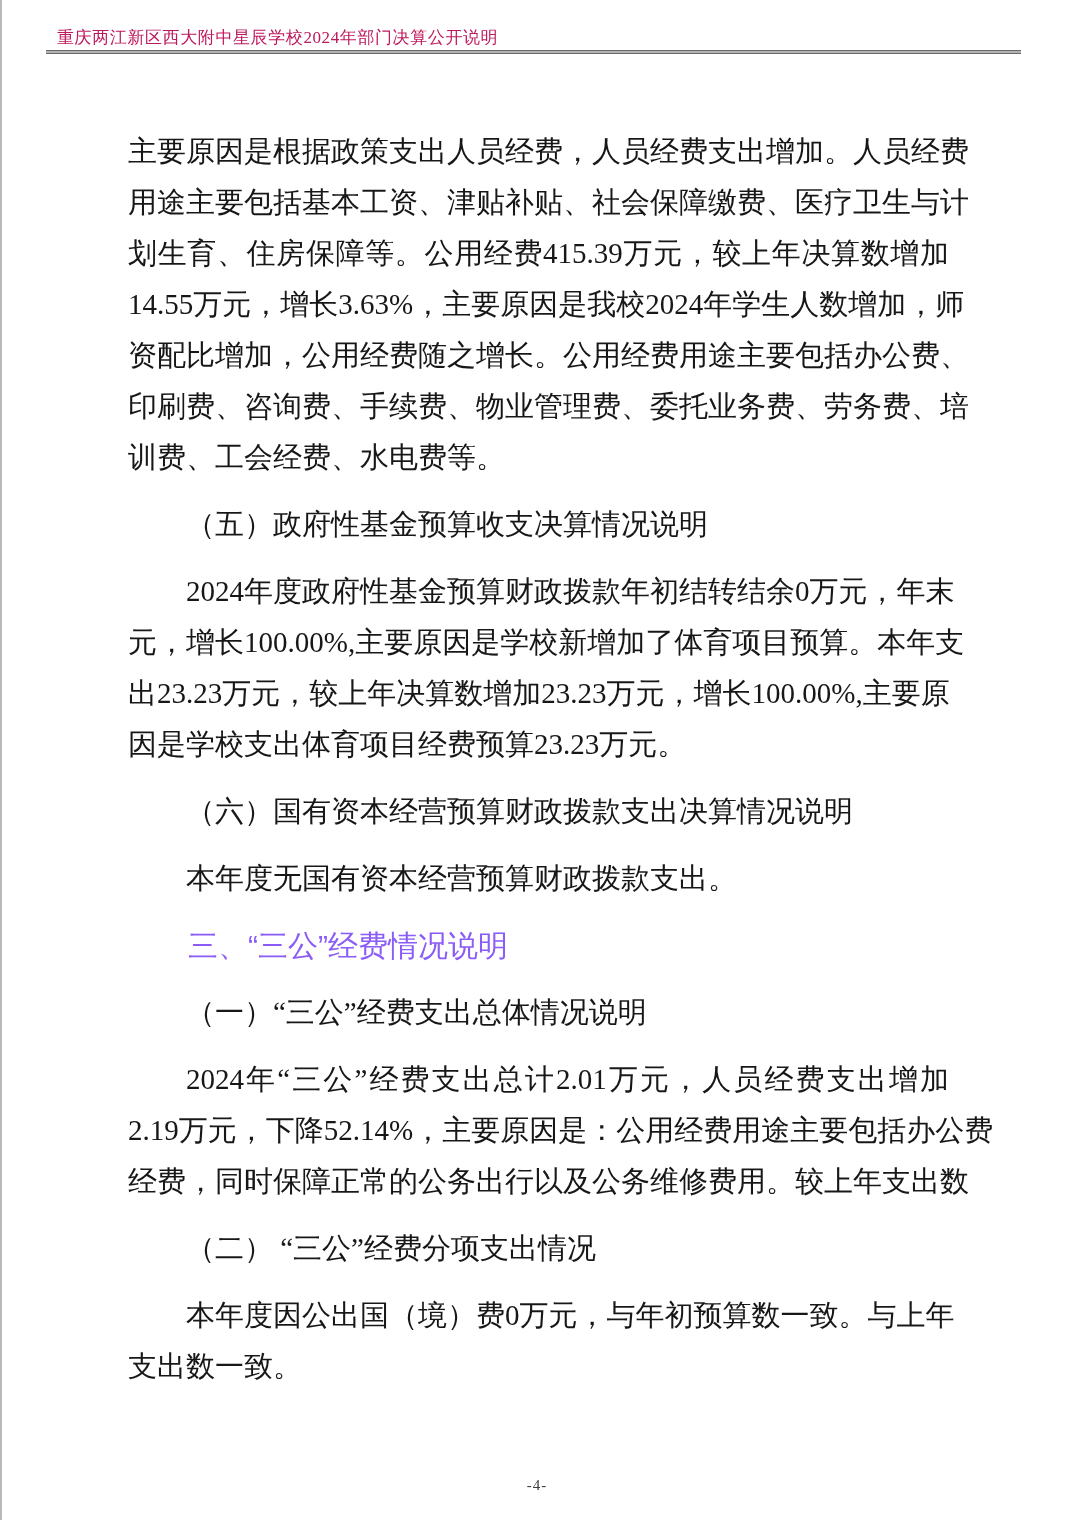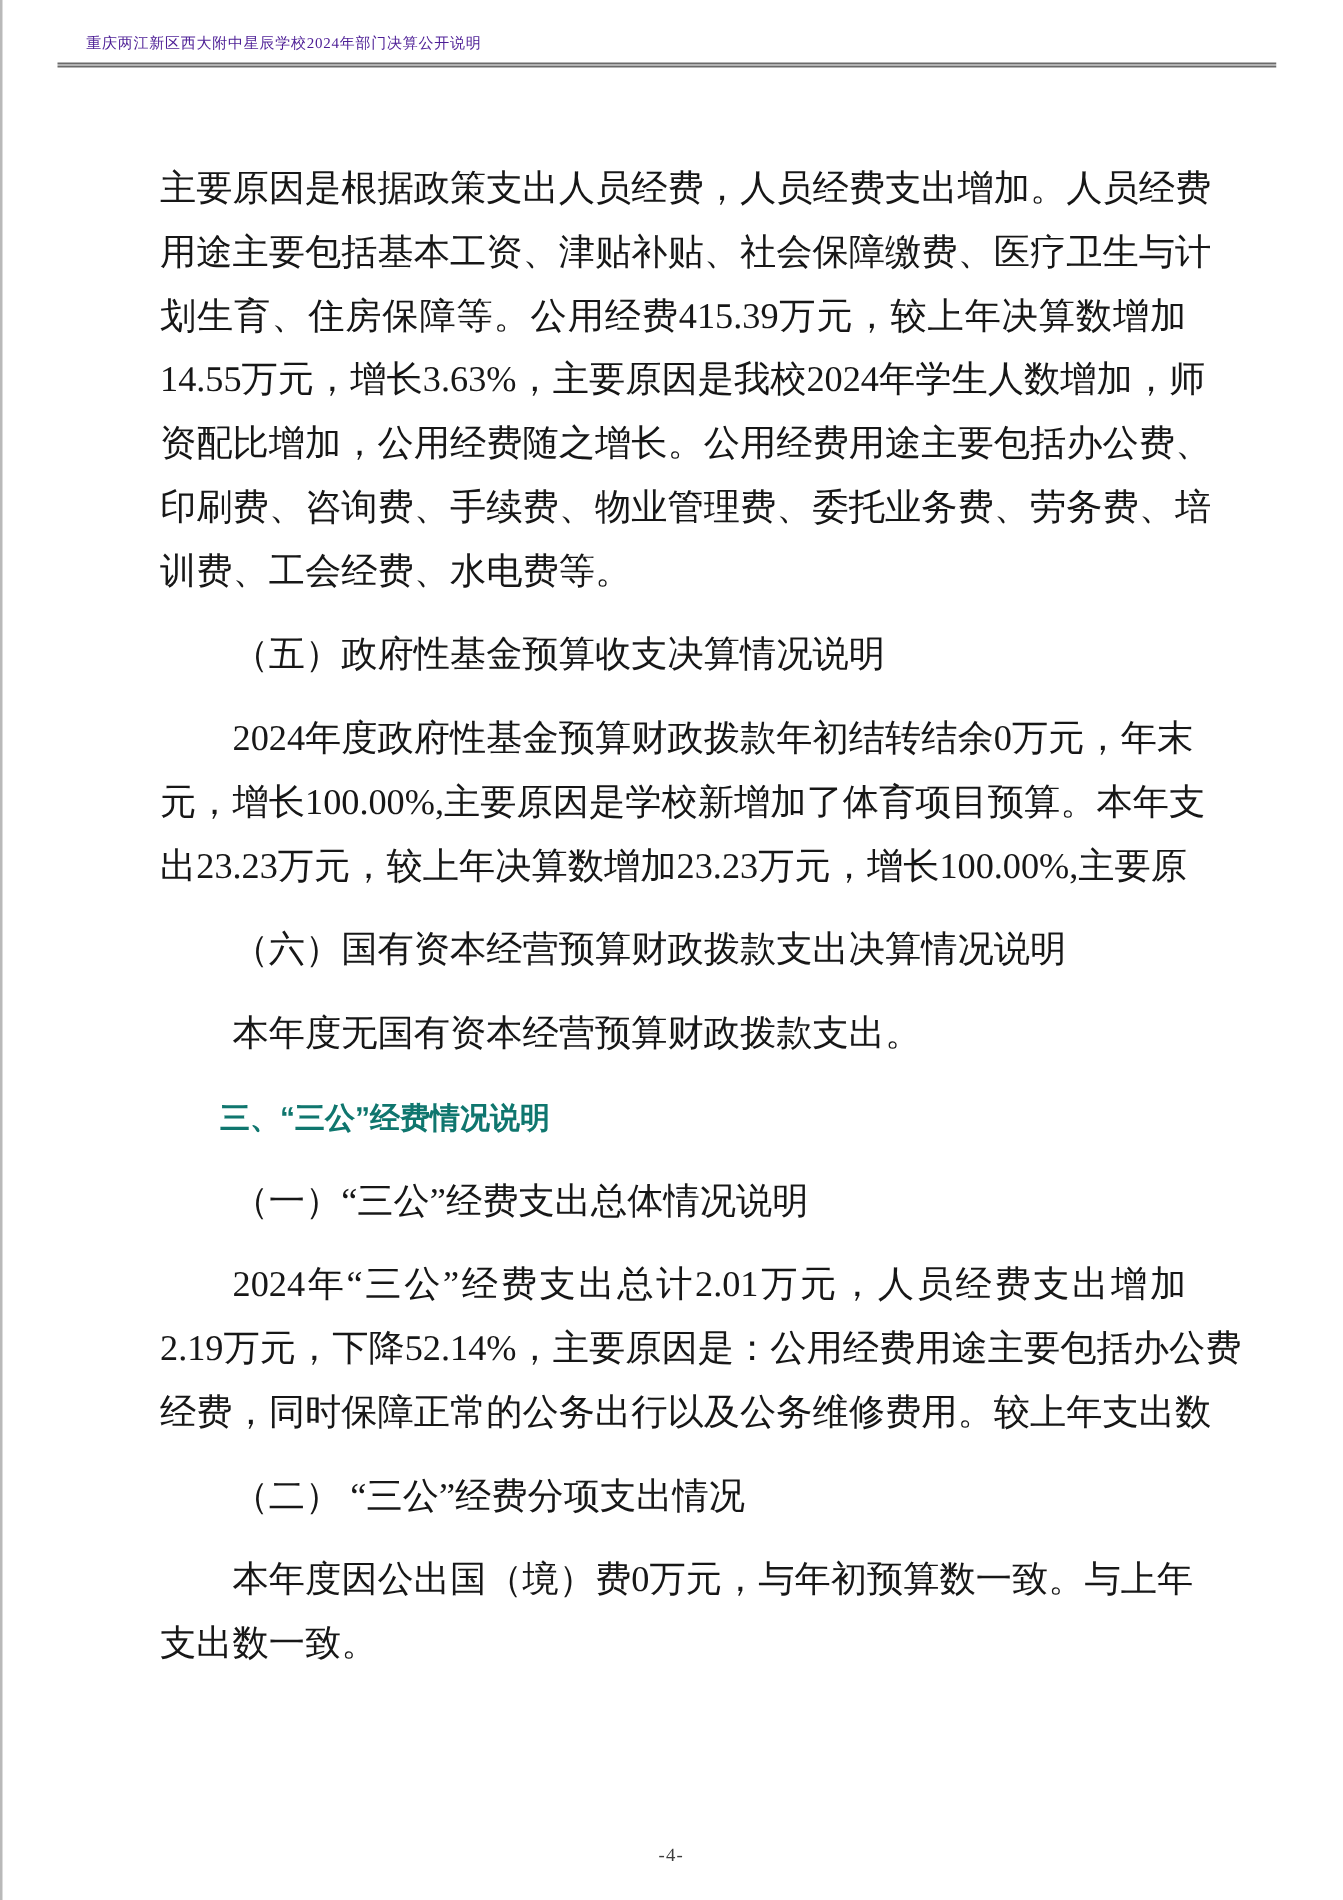--- a/index.html
+++ b/index.html
@@ -25,25 +25,25 @@
     background: #b9b9b9;
   }
   .page-header {
     position: absolute;
     left: 0;
     top: 0;
     width: 100%;
   }
   .header-title {
     position: absolute;
-    left: 69px;
+    left: 57px;
     top: 26px;
-    font-size: 12px;
+    font-size: 17px;
     letter-spacing: 0.6px;
-    color: #4c1d95;
+    color: #be185d;
     white-space: nowrap;
   }
   .header-rule {
     position: absolute;
     left: 46px;
     top: 50px;
     width: 975px;
     height: 4px;
     background: linear-gradient(to bottom, #6a6a6a 0%, #6a6a6a 28%, #b2b2b2 28%, #b2b2b2 72%, #6a6a6a 72%, #6a6a6a 100%);
   }
@@ -66,23 +66,23 @@
     text-align-last: left;
   }
   .line.indent {
     text-indent: 2em;
   }
   .block.heading .line {
     text-align-last: left;
   }
   .block.heading-bold .line {
     font-family: "Liberation Sans", "DejaVu Sans", sans-serif;
-    font-weight: 700;
-    font-size: 24px;
-    color: #0f766e;
+    font-weight: 400;
+    font-size: 30px;
+    color: #8b5cf6;
     text-align-last: left;
   }
   .page-footer {
     position: absolute;
     left: 0;
     top: 1476px;
     width: 100%;
     text-align: center;
   }
   .page-number {
@@ -112,20 +112,21 @@
         <div class="line">印刷费、咨询费、手续费、物业管理费、委托业务费、劳务费、培</div>
         <div class="line last">训费、工会经费、水电费等。</div>
       </div>
       <div class="block heading">
         <div class="line indent last">（五）政府性基金预算收支决算情况说明</div>
       </div>
       <div class="block paragraph">
         <div class="line indent">2024年度政府性基金预算财政拨款年初结转结余0万元，年末</div>
         <div class="line">元，增长100.00%,主要原因是学校新增加了体育项目预算。本年支</div>
         <div class="line">出23.23万元，较上年决算数增加23.23万元，增长100.00%,主要原</div>
+        <div class="line last">因是学校支出体育项目经费预算23.23万元。</div>
       </div>
       <div class="block heading">
         <div class="line indent last">（六）国有资本经营预算财政拨款支出决算情况说明</div>
       </div>
       <div class="block paragraph">
         <div class="line indent last">本年度无国有资本经营预算财政拨款支出。</div>
       </div>
       <div class="block heading-bold">
         <div class="line indent last">三、“三公”经费情况说明</div>
       </div>

